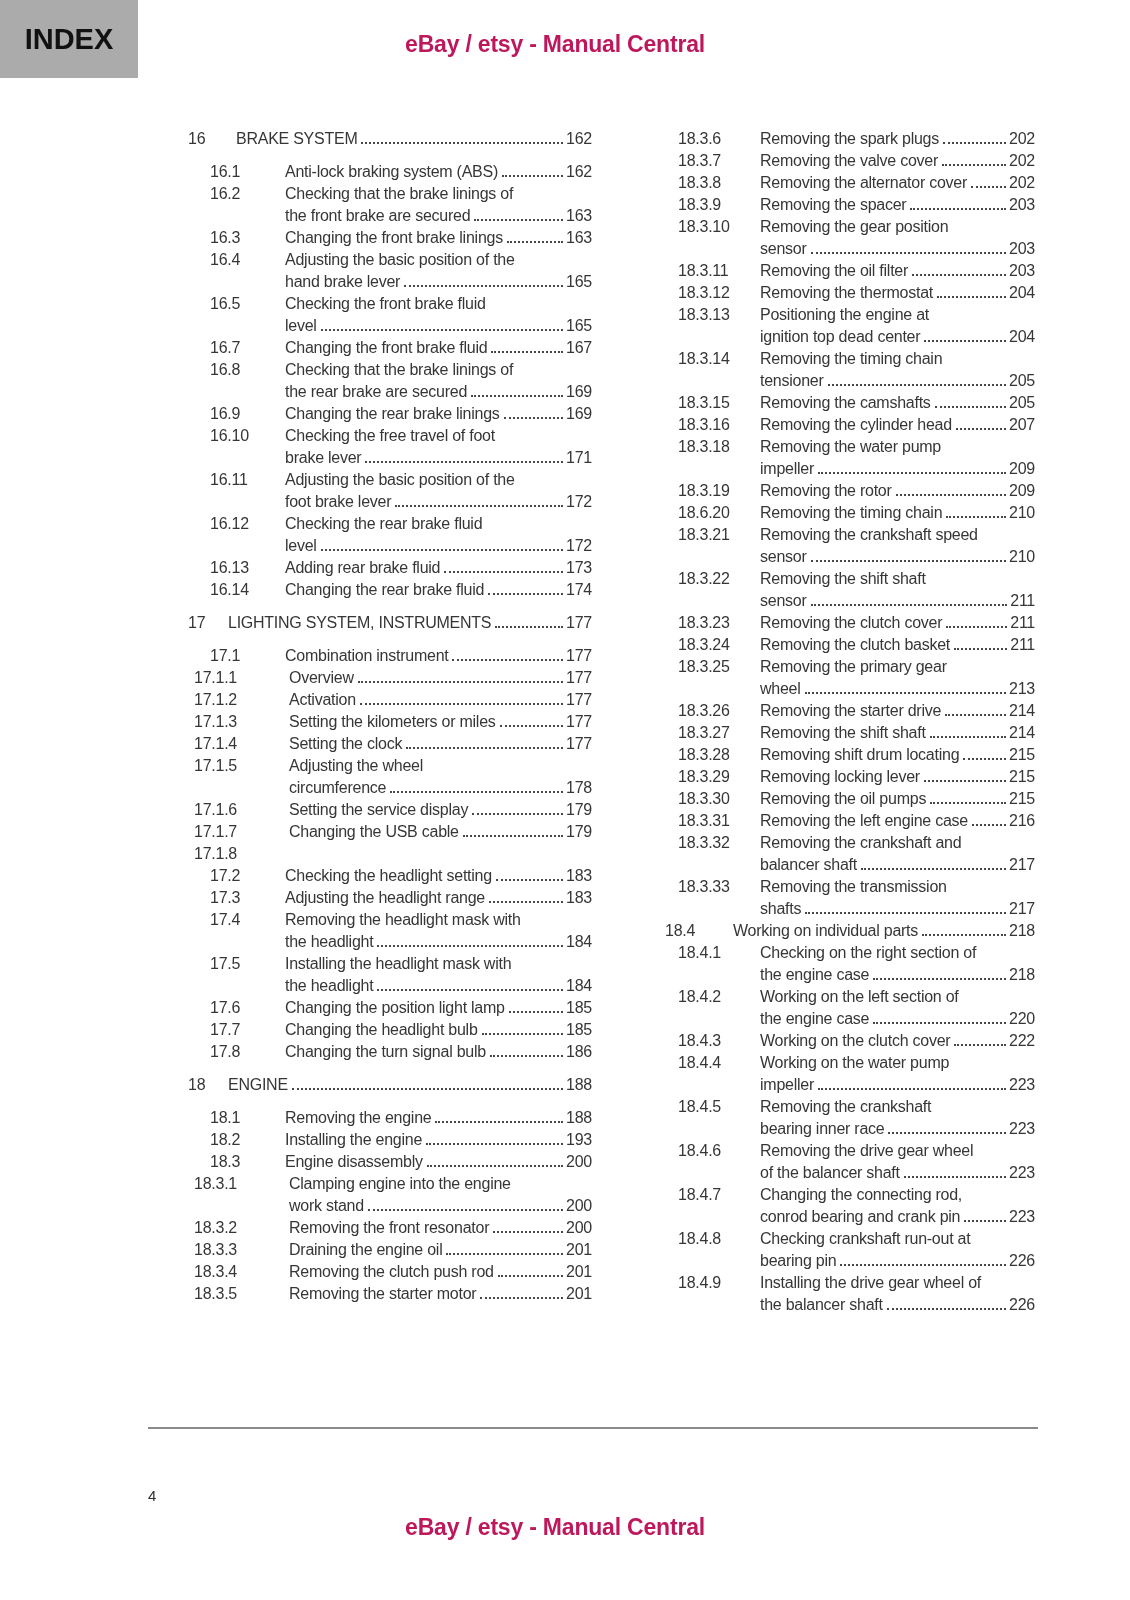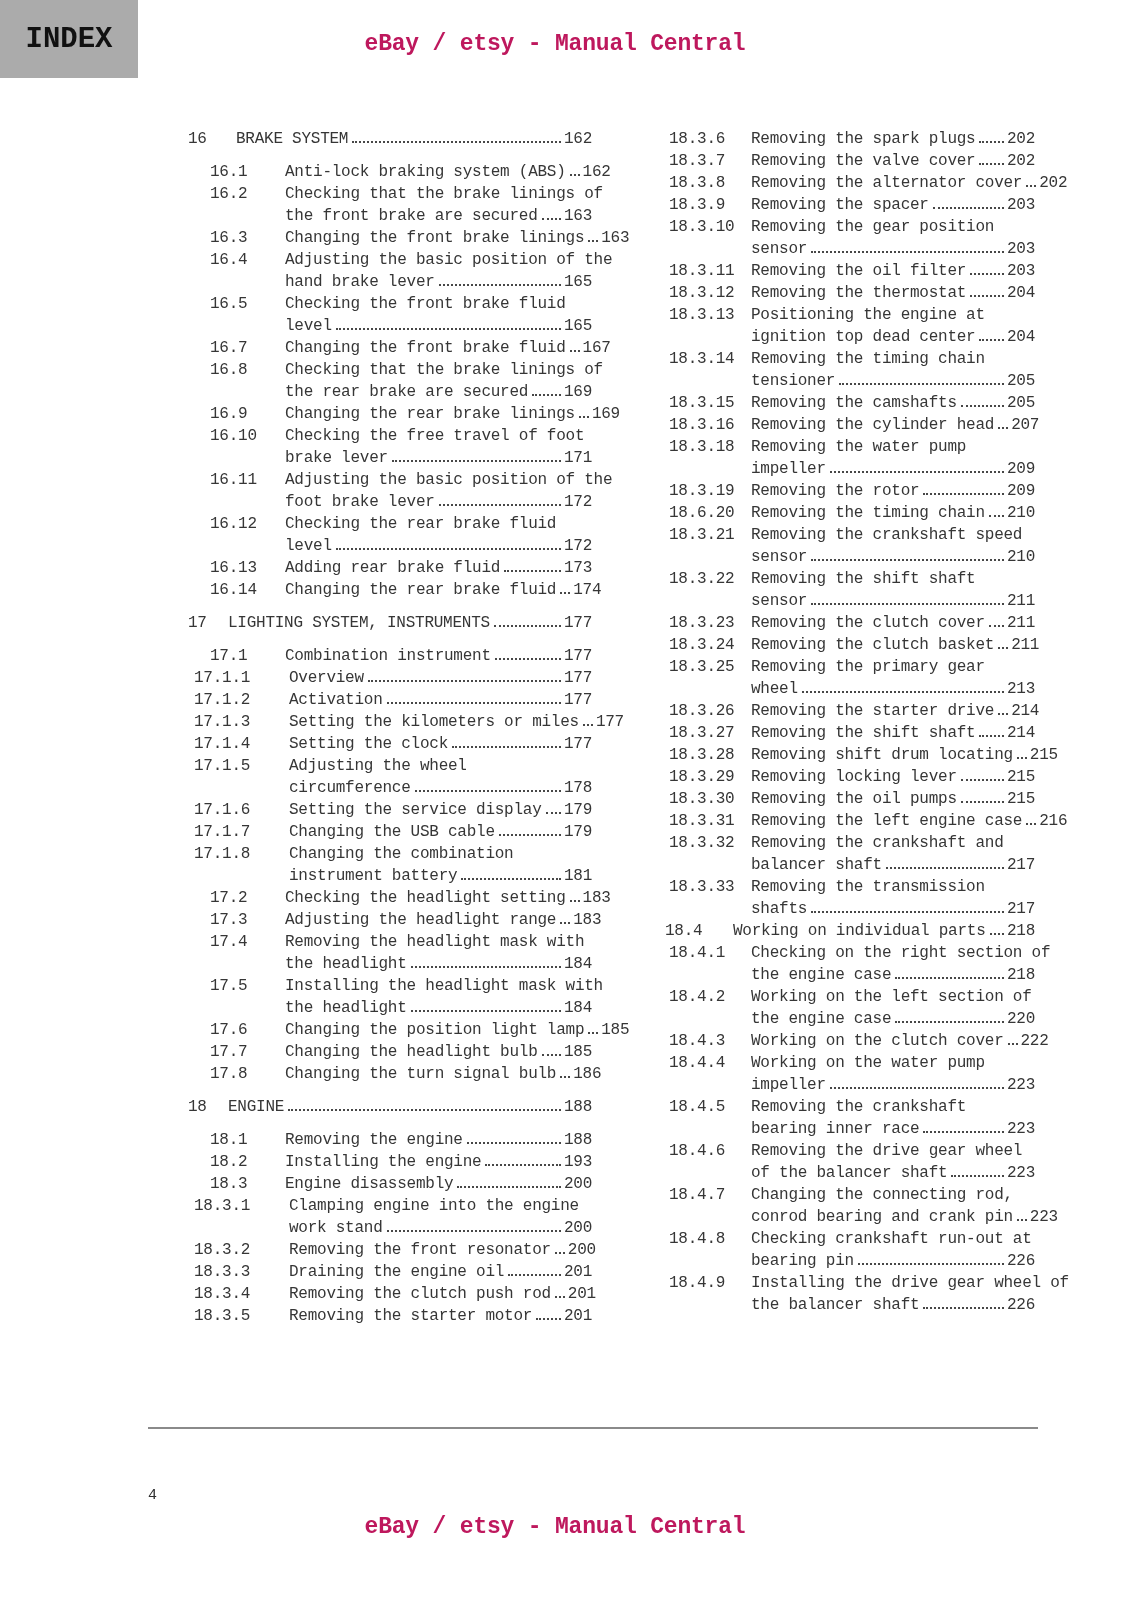--- a/index.html
+++ b/index.html
@@ -1,21 +1,21 @@
 <!DOCTYPE html>
 <html><head>
 <meta charset="utf-8">
 <style>
   html, body { margin: 0; padding: 0; background: #ffffff; }
   .page {
     position: relative;
     width: 1130px;
     height: 1600px;
     background: #ffffff;
-    font-family: Liberation Mono, monospace;
+    font-family: Liberation Sans, sans-serif;
     color: var(--text-color, #363636);
     overflow: hidden;
   }
 
   
   .index-box {
     position: absolute;
     left: 0; top: 0;
     width: 138px; height: 78px;
     background: var(--index-box-bg, #ababab);
@@ -52,21 +52,21 @@
   .entry { display: grid; }
   .entry .num { white-space: nowrap; }
   .entry .body { min-width: 0; }
 
   .entry.l1 { grid-template-columns: 40px 1fr; margin: 11px 0; }
   .col .entry.l1:first-child { margin-top: 0; gap: 8px; }
 
   .col-left  .entry.l2 { grid-template-columns: 75px 1fr; margin-left: 22px; }
   .col-left  .entry.l3 { grid-template-columns: 95px 1fr; margin-left: 6px; }
   .col-right .entry.l2 { grid-template-columns: 60px 1fr; margin-left: 12px; gap: 8px; }
-  .col-right .entry.l3 { grid-template-columns: 82px 1fr; margin-left: 16px; }
+  .col-right .entry.l3 { grid-template-columns: 82px 1fr; margin-left: 25px; }
 
   .entry .line { display: block; white-space: nowrap; }
   .entry .lastline { display: flex; align-items: baseline; }
   .entry .txt { white-space: nowrap; }
   .entry .leader {
     flex: 1 1 auto;
     min-width: 10px;
     height: 4px;
     margin: 0 3px 0 4px;
     border-bottom: 2px dotted #474747;
@@ -334,28 +334,20 @@
         <span class="body">
           <span class="lastline">
             <span class="txt">Changing the USB cable</span>
             <span class="leader"></span>
             <span class="pg">179</span>
           </span>
         </span>
       </div>
       <div class="entry l3">
         <span class="num">17.1.8</span>
-        <span class="body">
-          <span class="line">Changing the combination</span>
-          <span class="lastline">
-            <span class="txt">instrument battery</span>
-            <span class="leader"></span>
-            <span class="pg">181</span>
-          </span>
-        </span>
       </div>
       <div class="entry l2">
         <span class="num">17.2</span>
         <span class="body">
           <span class="lastline">
             <span class="txt">Checking the headlight setting</span>
             <span class="leader"></span>
             <span class="pg">183</span>
           </span>
         </span>

